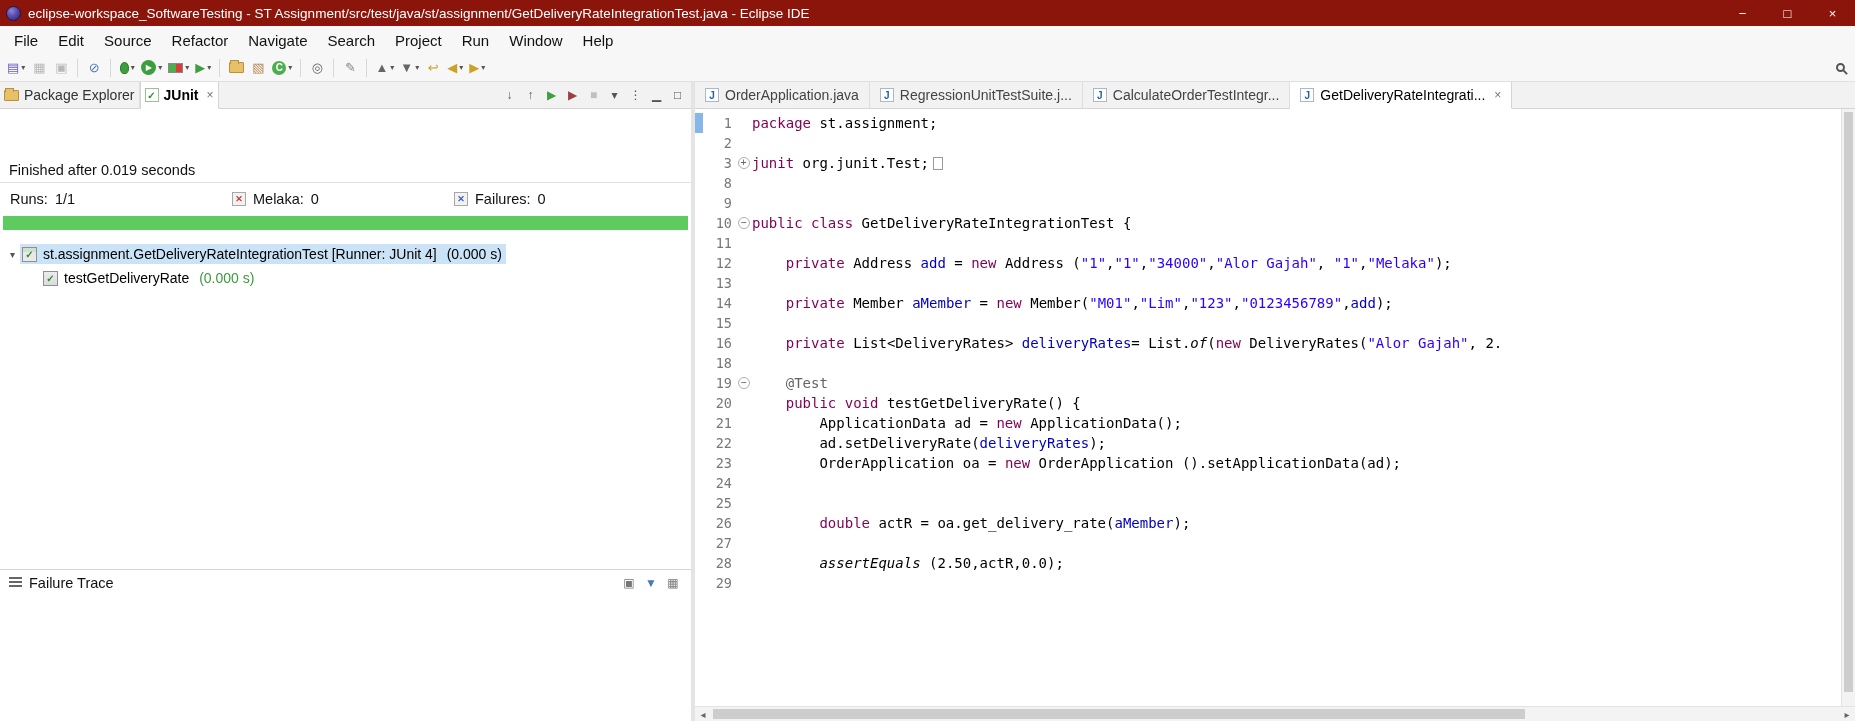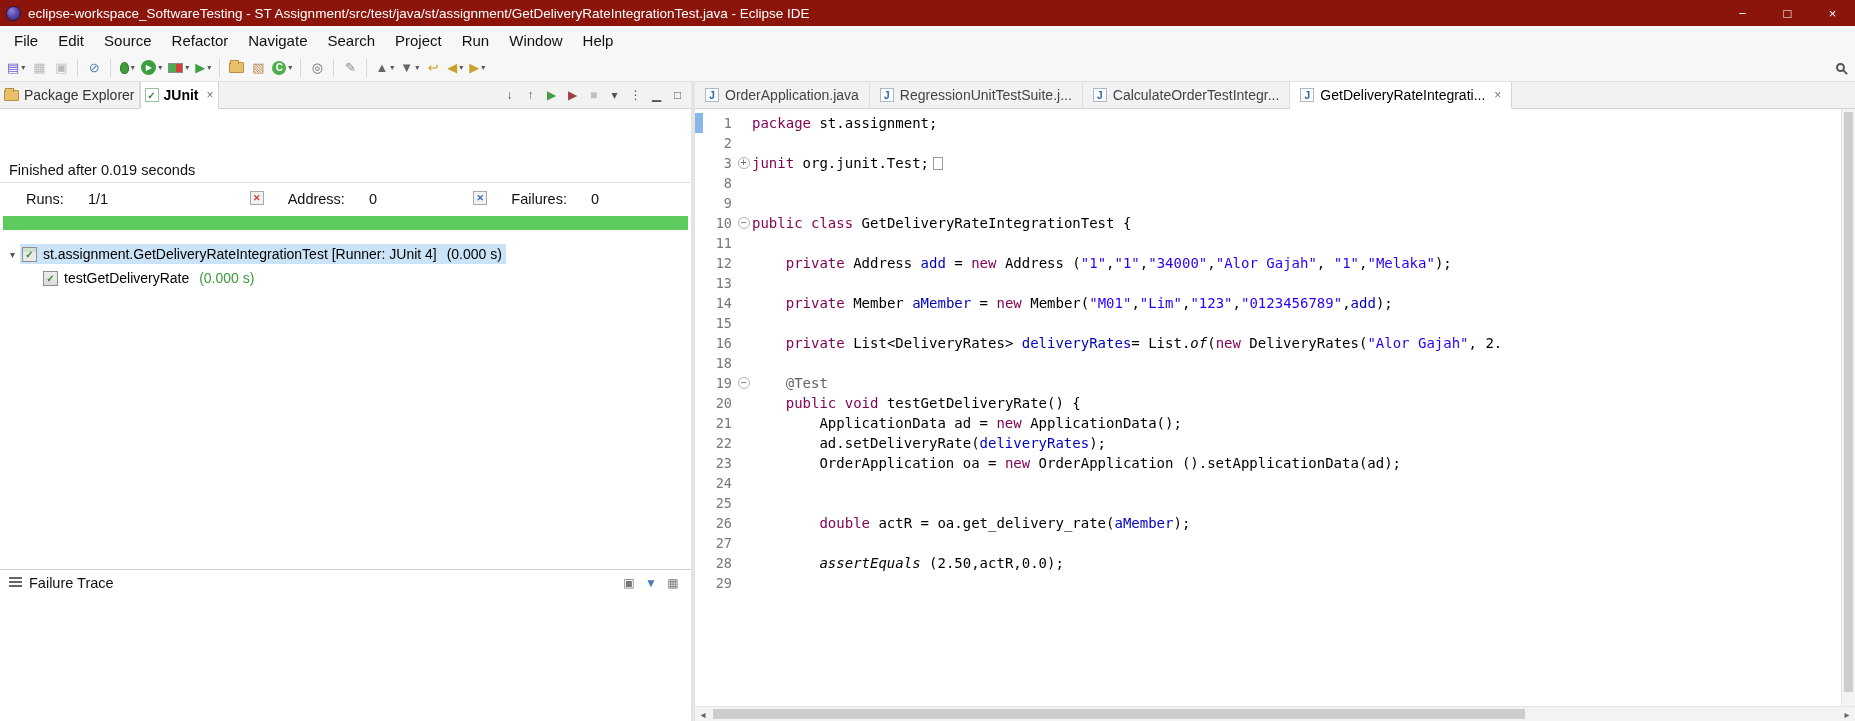--- a/index.html
+++ b/index.html
@@ -48,21 +48,21 @@
   .view-tab { display:flex; align-items:center; gap:5px; padding:0 4px; font-size:14px; color:#333; border-right:1px solid #e0e0e0; }
   .view-tab.active { background:#fff; color:#000; font-weight:bold; border-right:1px solid #d4d4d4; border-left:1px solid #d4d4d4; margin-bottom:-1px; border-bottom:1px solid #fff; }
   .tab-close { font-size:12px; color:#777; margin-left:3px; font-weight:normal; }
   .junit-ic { width:14px; height:14px; background:#fff; border:1px solid #9bbf9b; color:#2e8b2e; font-size:10px; display:flex; align-items:center; justify-content:center; }
   .view-toolbar { margin-left:auto; display:flex; align-items:center; padding-right:4px; gap:2px; }
   .vt-btn { min-width:19px; height:20px; display:flex; align-items:center; justify-content:center; font-size:12px; }
 
   
   .finished-row { height:26px; flex:0 0 26px; display:flex; align-items:center; padding:0 9px; font-size:14.5px; color:#111; border-bottom:1px solid #e0e0e0;margin-top:48px; }
   .counts-row { height:31px; flex:0 0 31px; display:flex; align-items:center; padding:0 10px; font-size:14.5px; color:#111; }
-  .cgroup { width:222px; display:flex; gap:24px;margin-left:16px; }
+  .cgroup { width:222px; display:flex; align-items:center; gap:7px; }
   .cnt-ic { width:14px; height:14px; border:1px solid #a8a8a8; background:#f2f2f2; display:flex; align-items:center; justify-content:center; font-size:9px; font-weight:bold; }
   .cnt-ic.err { color:#c23b3b; }
   .cnt-ic.fail { color:#3b5fc2; }
   .progress-wrap { padding:2px 3px 4px 3px; flex:0 0 auto; }
   .progress-bar { height:14px; background:var(--green,#5ecb5e); width:100%; }
 
   
   .junit-tree { height:335px; flex:0 0 335px; padding-top:8px; font-size:14px; overflow:hidden; }
   .tree-row { height:24px; display:flex; align-items:center; }
   .tree-row.lvl0 { padding-left:5px; }
@@ -267,21 +267,21 @@
       <div class="finished-row">
         <span>Finished after 0.019 seconds</span>
       </div>
       <div class="counts-row">
         <div class="cgroup">
           <span>Runs:</span>
           <span>1/1</span>
         </div>
         <div class="cgroup">
           <span class="cnt-ic err">✕</span>
-          <span>Address:</span>
+          <span>Melaka:</span>
           <span>0</span>
         </div>
         <div class="cgroup">
           <span class="cnt-ic fail">✕</span>
           <span>Failures:</span>
           <span>0</span>
         </div>
       </div>
       <div class="progress-wrap">
         <div class="progress-bar"></div>

